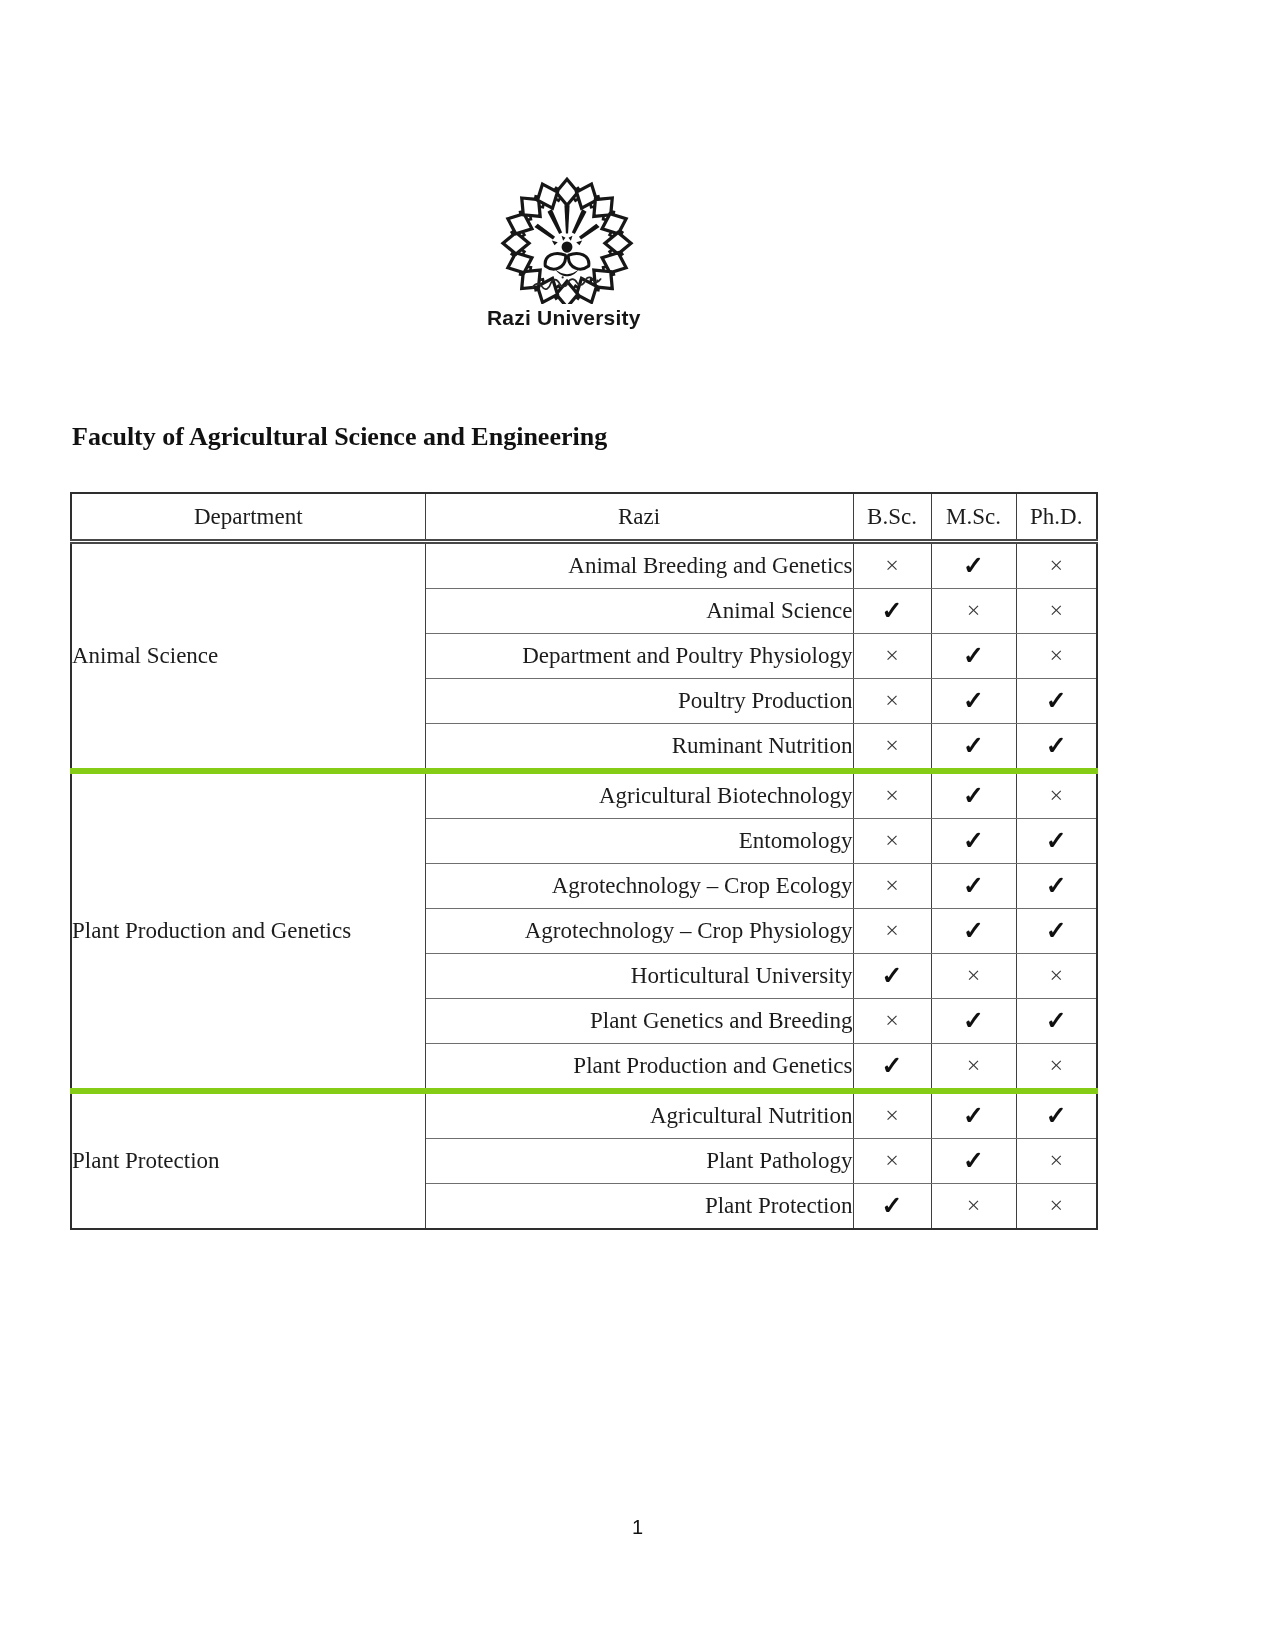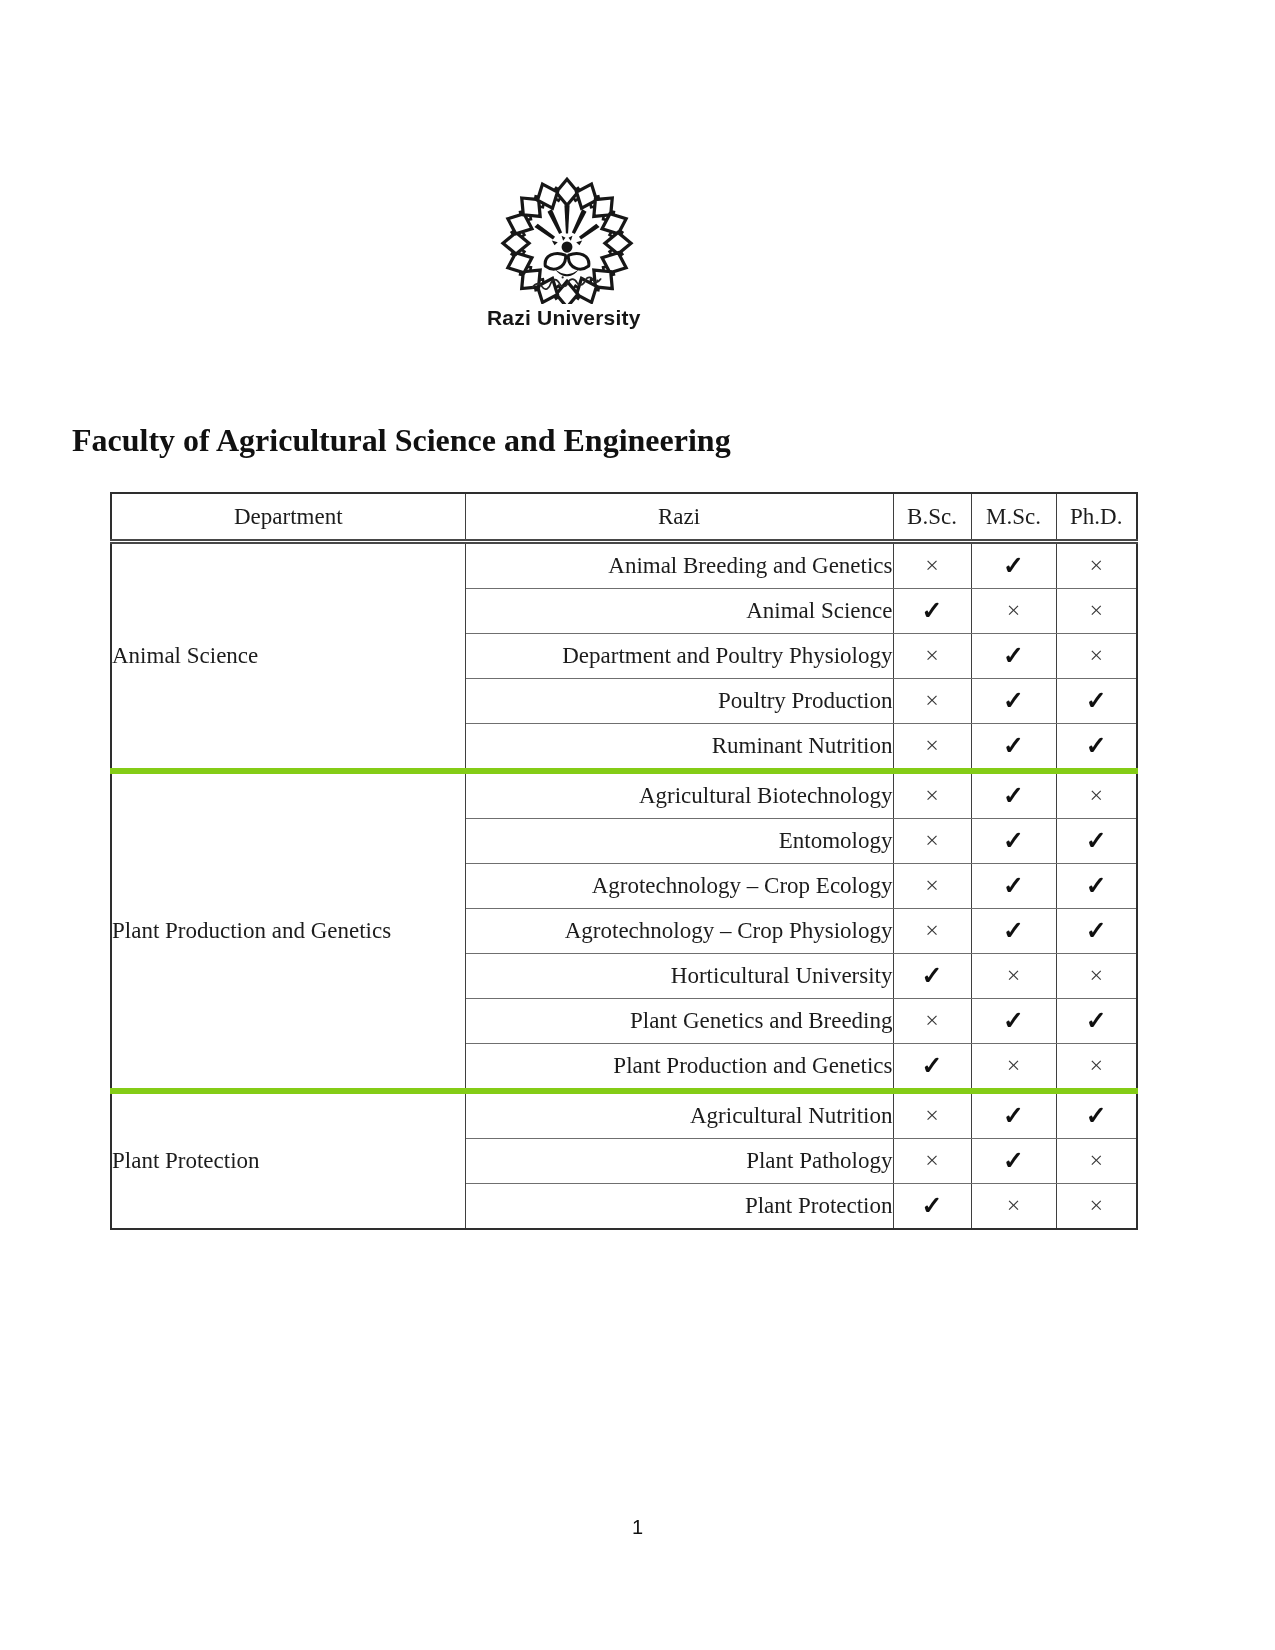--- a/index.html
+++ b/index.html
@@ -28,40 +28,40 @@
     letter-spacing:0.2px;
     color:#161616;
     white-space:nowrap;
   }
   
   .doc-title{
     position:absolute;
     left:72px;
     top:422px;
     margin:0;
-    font-size:32px;
+    font-size:26px;
     font-weight:bold;
     font-family:"Liberation Serif", serif;
     color:#111;
     white-space:nowrap;
   }
   
   .tbl-wrap{
     position:absolute;
     left:70px;
     top:492px;
   }
   table.majors{
     border-collapse:collapse;
     table-layout:fixed;
     width:1026px;
     font-size:23px;
     color:#1c1c1c;
   }
-  table.majors{border:2px solid #2e2e2e;margin-left:40px;}
+  table.majors{border:2px solid #2e2e2e;}
   table.majors th,
   table.majors td{
     border-left:1.6px solid #3f3f3f;
     border-right:1.6px solid #3f3f3f;
     border-top:1px solid #6f6f6f;
     border-bottom:1px solid #6f6f6f;
     padding:0;
     overflow:hidden;
     white-space:nowrap;
   }

